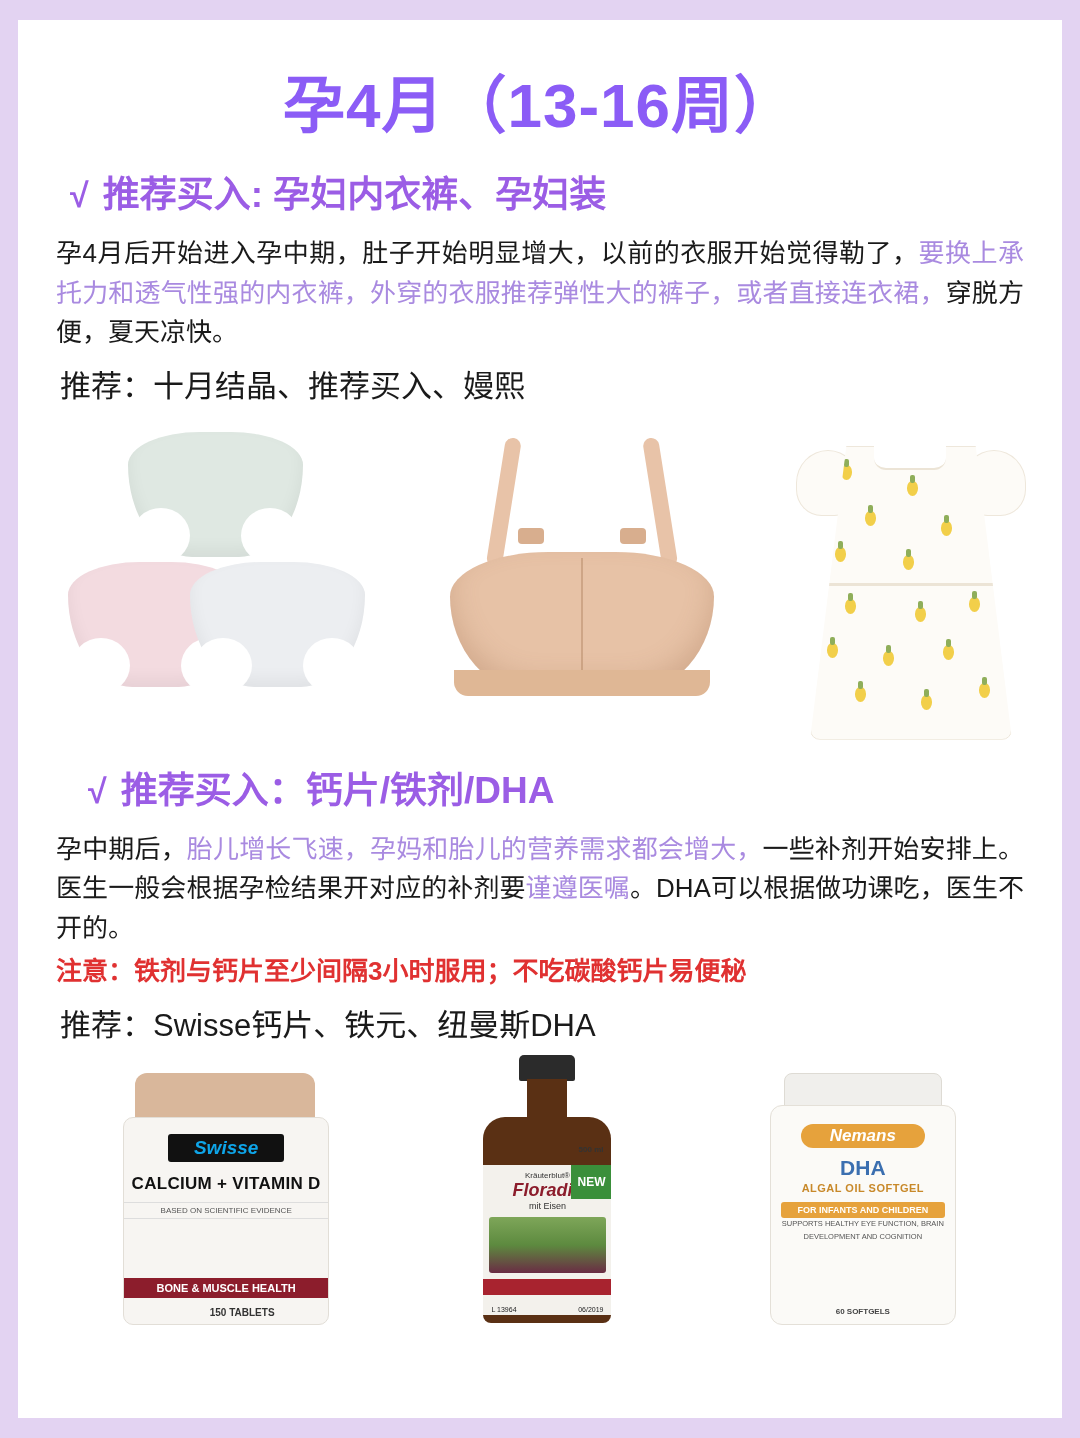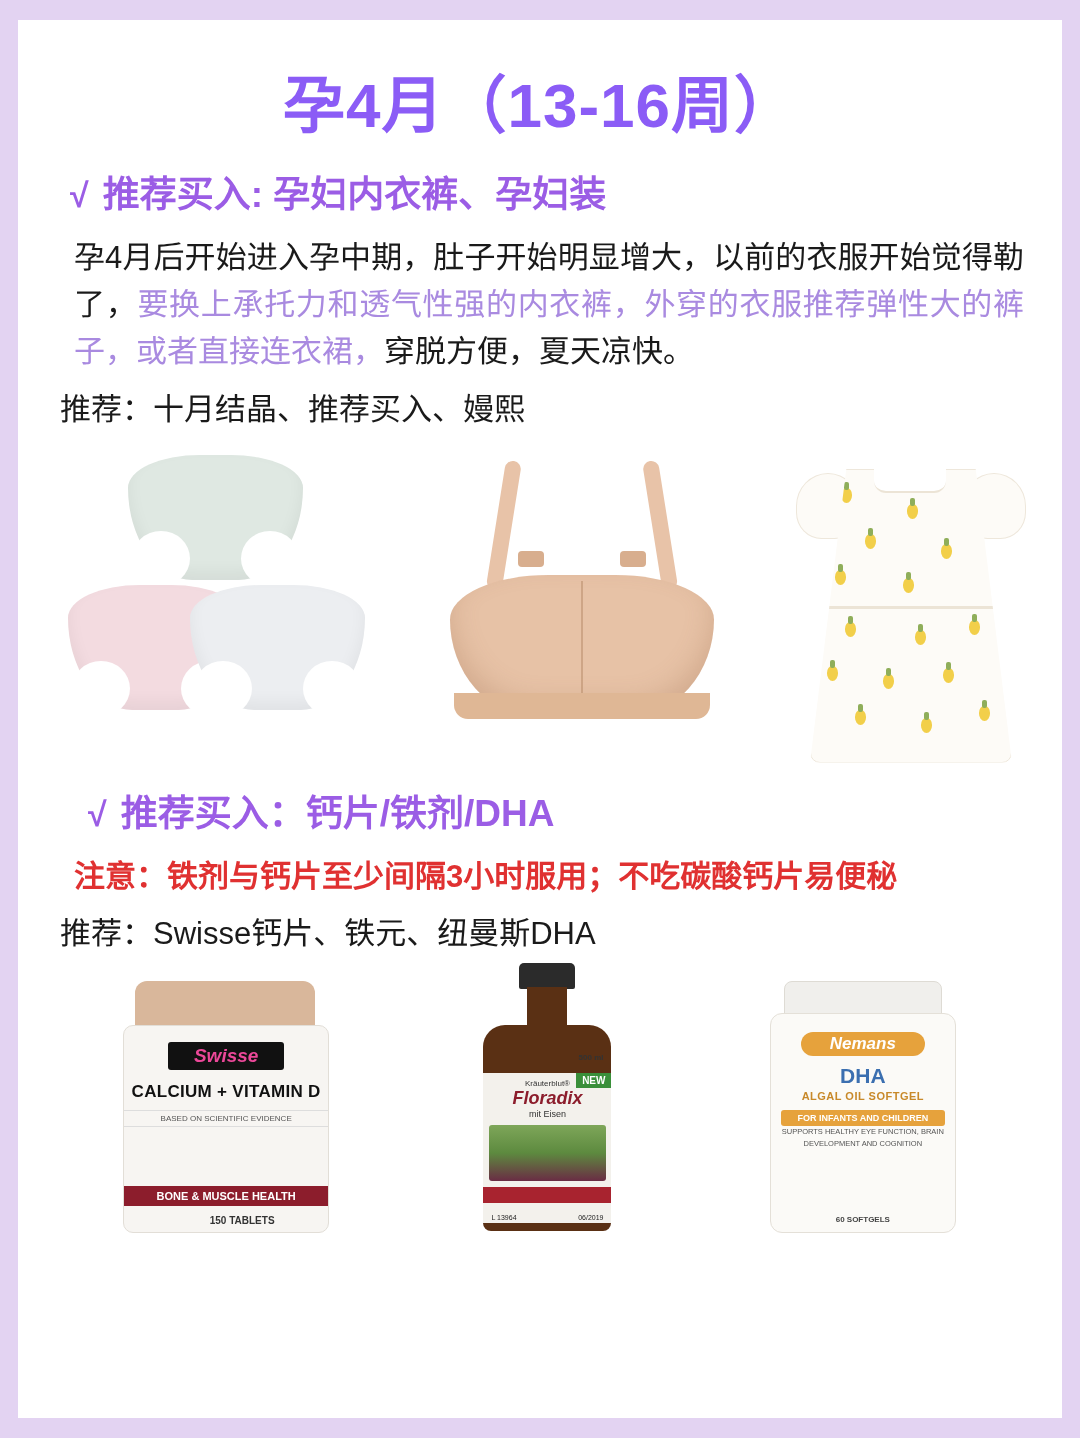--- a/index.html
+++ b/index.html
@@ -51,24 +51,24 @@
   .heading .check {
     font-size: 34px;
     color: #9b5de5;
     font-weight: bold;
   }
   .heading2 {
     margin-top: 18px;
     margin-left: 40px;
   }
   .para {
-    font-size: 31px;
+    font-size: 26px;
     line-height: 1.52;
     color: #1a1a1a;
-    margin: 0 8px 4px 26px;
+    margin: 0 8px 4px 8px;
     text-align: justify;
   }
   .purple { color: #a98ae0; }
   .red { color: #e03131; font-weight: bold; }
   .rec-line {
     font-size: 31px;
     color: #1a1a1a;
     margin: 8px 0 6px 12px;
   }
   .images-row {
@@ -262,21 +262,21 @@
     width: 204px; height: 206px;
     background: #f7f5f2;
     border: 1px solid #e2ded7;
     border-radius: 10px;
     overflow: hidden;
   }
   .sw-brand {
     margin: 16px auto 0;
     width: 116px;
     background: #111;
-    color: #ec4899;
+    color: #0ea5e9;
     font-style: italic;
     font-weight: bold;
     font-size: 19px;
     text-align: center;
     border-radius: 3px;
     padding: 3px 0;
   }
   .sw-main {
     text-align: center;
     font-size: 17px;
@@ -354,23 +354,23 @@
     top: 48px; left: 0;
     width: 100%;
     height: 150px;
     background: #f3f1ec;
   }
   .fl-green {
     position: absolute;
     top: 0; right: 0;
     background: #3a8f3a;
     color: #fff;
-    font-size: 10px;
-    font-weight: bold;
-    padding: 2px 6px;
+    font-size: 12px;
+    font-weight: bold;
+    padding: 10px 6px;
   }
   .fl-brand {
     text-align: center;
     font-size: 8px;
     color: #333;
     margin-top: 6px;
   }
   .fl-name {
     text-align: center;
     font-size: 18px;
@@ -565,20 +565,23 @@
         </div>
         <div class="neck"></div>
       </div>
     </div>
 
     <div class="heading heading2">
       <span class="check">√</span>
       <span>推荐买入：钙片/铁剂/DHA</span>
     </div>
 
+    <p class="para">
+      <span>孕中期后，</span><span class="purple">胎儿增长飞速，孕妈和胎儿的营养需求都会增大，</span><span>一些补剂开始安排上。医生一般会根据孕检结果开对应的补剂要</span><span class="purple">谨遵医嘱</span><span>。DHA可以根据做功课吃，医生不开的。</span>
+    </p>
 
     <div class="para red">注意：铁剂与钙片至少间隔3小时服用；不吃碳酸钙片易便秘</div>
 
     <div class="rec-line">推荐：Swisse钙片、铁元、纽曼斯DHA</div>
 
     <div class="bottles-row">
 
       <div class="bottle-swisse">
         <div class="sw-lid"></div>
         <div class="sw-body">

